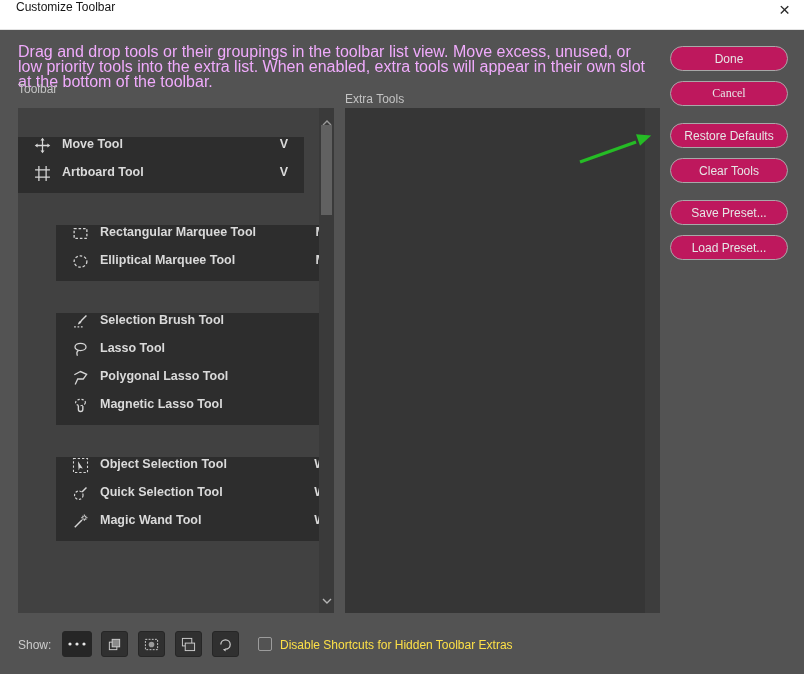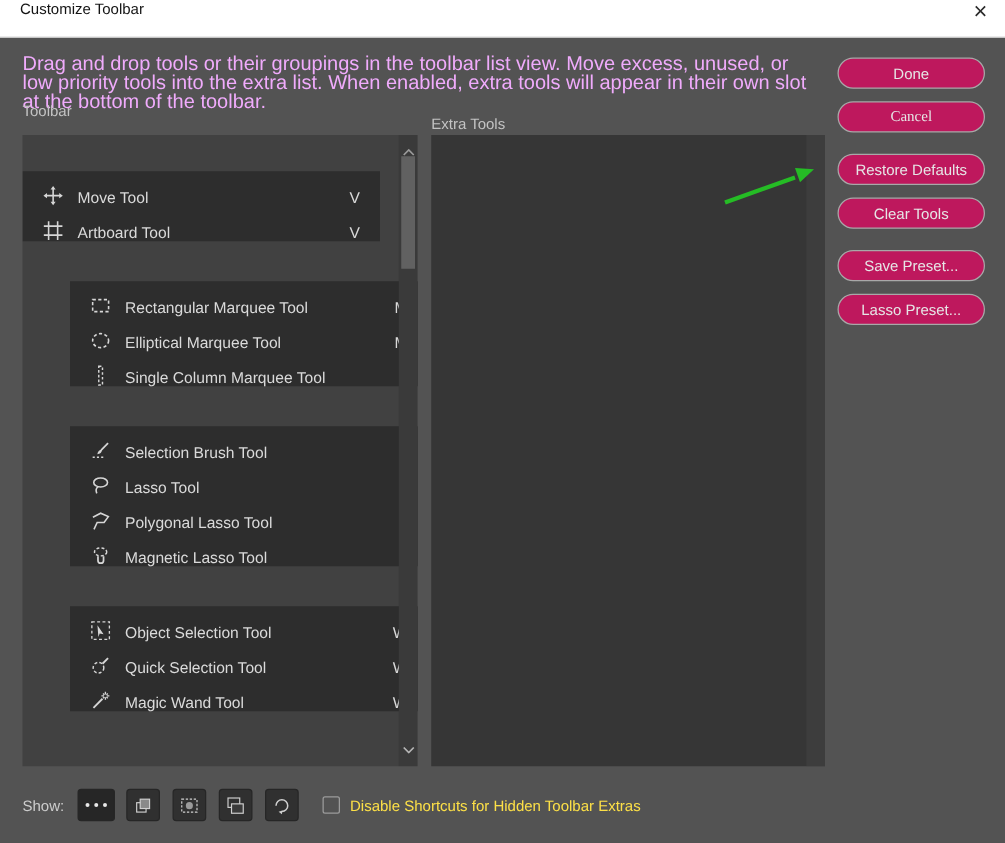--- a/index.html
+++ b/index.html
@@ -37,21 +37,21 @@
   #toolbar-panel { left:18px;  width:316px; background:#414141; }
   #extra-panel   { left:345px; width:315px; background:#363636; }
   #extra-panel .track {
     position:absolute; right:0; top:0; bottom:0; width:15px; background:#3d3d3d;
   }
 
   .group { width:286px; background:#2d2d2d; }
   .group.first { margin-top:29px; }
   .group.next  { margin-top:32px;margin-left:38px; }
 
-  .row { height:28px; display:flex; align-items:flex-end; padding:0 16px; }
+  .row { height:28px; display:flex; align-items:flex-start; padding:0 16px;font-weight:bold; }
   .ticon { width:17px; height:17px; flex:0 0 17px; display:inline-flex; }
   .ticon svg { width:100%; height:100%; }
   .tlabel { font-size:12.5px; color:#dadada; margin-left:11px; white-space:nowrap; }
   .tkey   { margin-left:auto; font-size:12.5px; color:#dadada; }
 
   
   .vscroll {
     position:absolute; top:0; right:0; width:15px; height:100%;
     background:#3a3a3a;
   }
@@ -147,29 +147,20 @@
       <span class="tkey">M</span>
     </div>
     <div class="row">
       <span class="ticon">
           <svg viewBox="0 0 16 16">
             <ellipse cx="8" cy="8" rx="6" ry="5.3" stroke="#d6d6d6" stroke-width="1.2" fill="none" stroke-dasharray="2.4 1.8"></ellipse>
           </svg>
         </span>
       <span class="tlabel">Elliptical Marquee Tool</span>
       <span class="tkey">M</span>
-    </div>
-    <div class="row">
-      <span class="ticon">
-          <svg viewBox="0 0 16 16">
-            <rect x="6.6" y="1" width="2.8" height="14" stroke="#d6d6d6" stroke-width="1.1" fill="none" stroke-dasharray="2 1.6"></rect>
-          </svg>
-        </span>
-      <span class="tlabel">Single Column Marquee Tool</span>
-      <span class="tkey"></span>
     </div>
   </div>
 
   <div class="group next">
     <div class="row">
       <span class="ticon">
           <svg viewBox="0 0 16 16">
             <path d="M13.6 2.4l-5.2 5.2" stroke="#d6d6d6" stroke-width="1.3" fill="none"></path>
             <path d="M8.8 7.2c-1.8.2-2.9 1.4-3.3 3.6 2.2-.4 3.4-1.5 3.6-3.3z" fill="#d6d6d6"></path>
             <path d="M2 13h1.6M5.2 13h1.6M8.4 13h1.6" stroke="#d6d6d6" stroke-width="1.1" fill="none"></path>
@@ -255,21 +246,21 @@
 
 <div class="list-panel" id="extra-panel">
   <div class="track"></div>
 </div>
 
 <button class="btn" id="btn-done">Done</button>
 <button class="btn" id="btn-cancel">Cancel</button>
 <button class="btn" id="btn-restore">Restore Defaults</button>
 <button class="btn" id="btn-clear">Clear Tools</button>
 <button class="btn" id="btn-save">Save Preset...</button>
-<button class="btn" id="btn-load">Lasso Preset...</button>
+<button class="btn" id="btn-load">Load Preset...</button>
 
 <svg class="annotation" width="84" height="42" viewBox="0 0 84 42">
   <line x1="6" y1="36" x2="62" y2="16" stroke="#25bc25" stroke-width="3.4"></line>
   <polygon points="77.2,9.4 62,8.3 66,19.7" fill="#25bc25"></polygon>
 </svg>
 
 <div id="show-label">Show:</div>
 
 <div class="fbtn" id="fb1">
   <svg viewBox="0 0 20 8" width="20" height="8">

